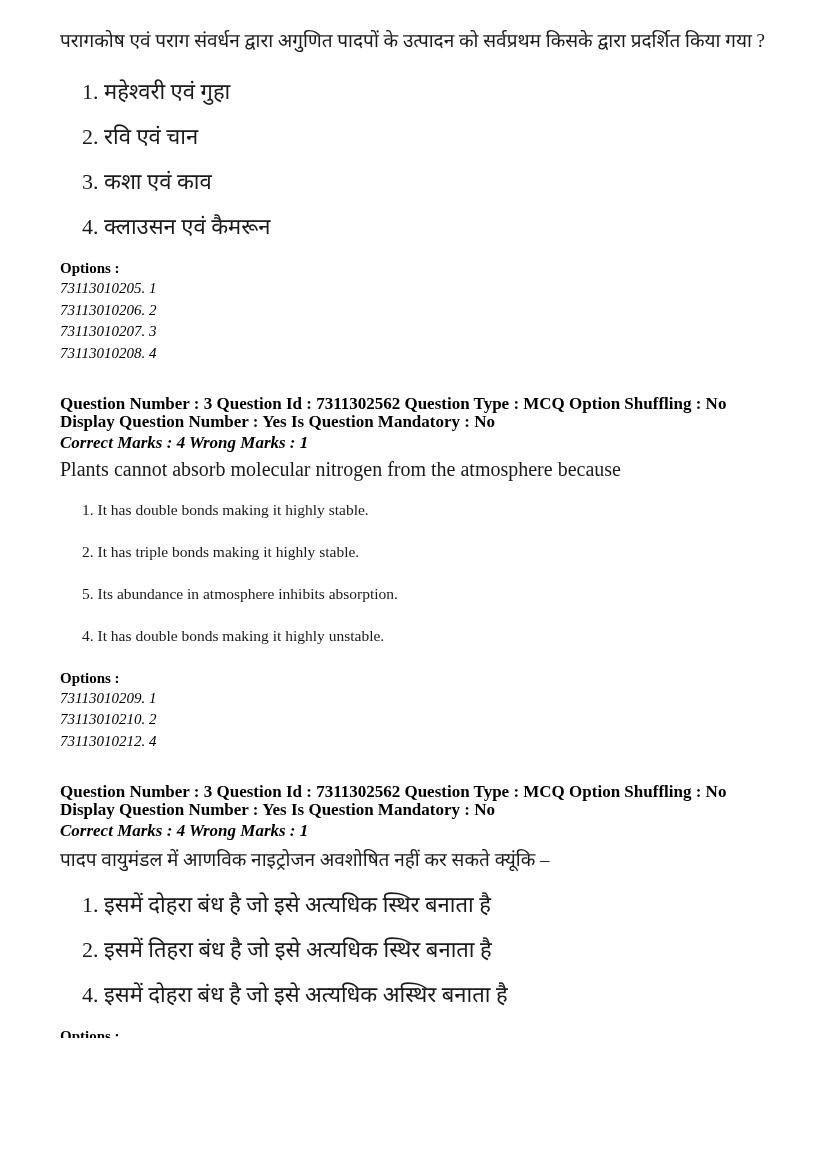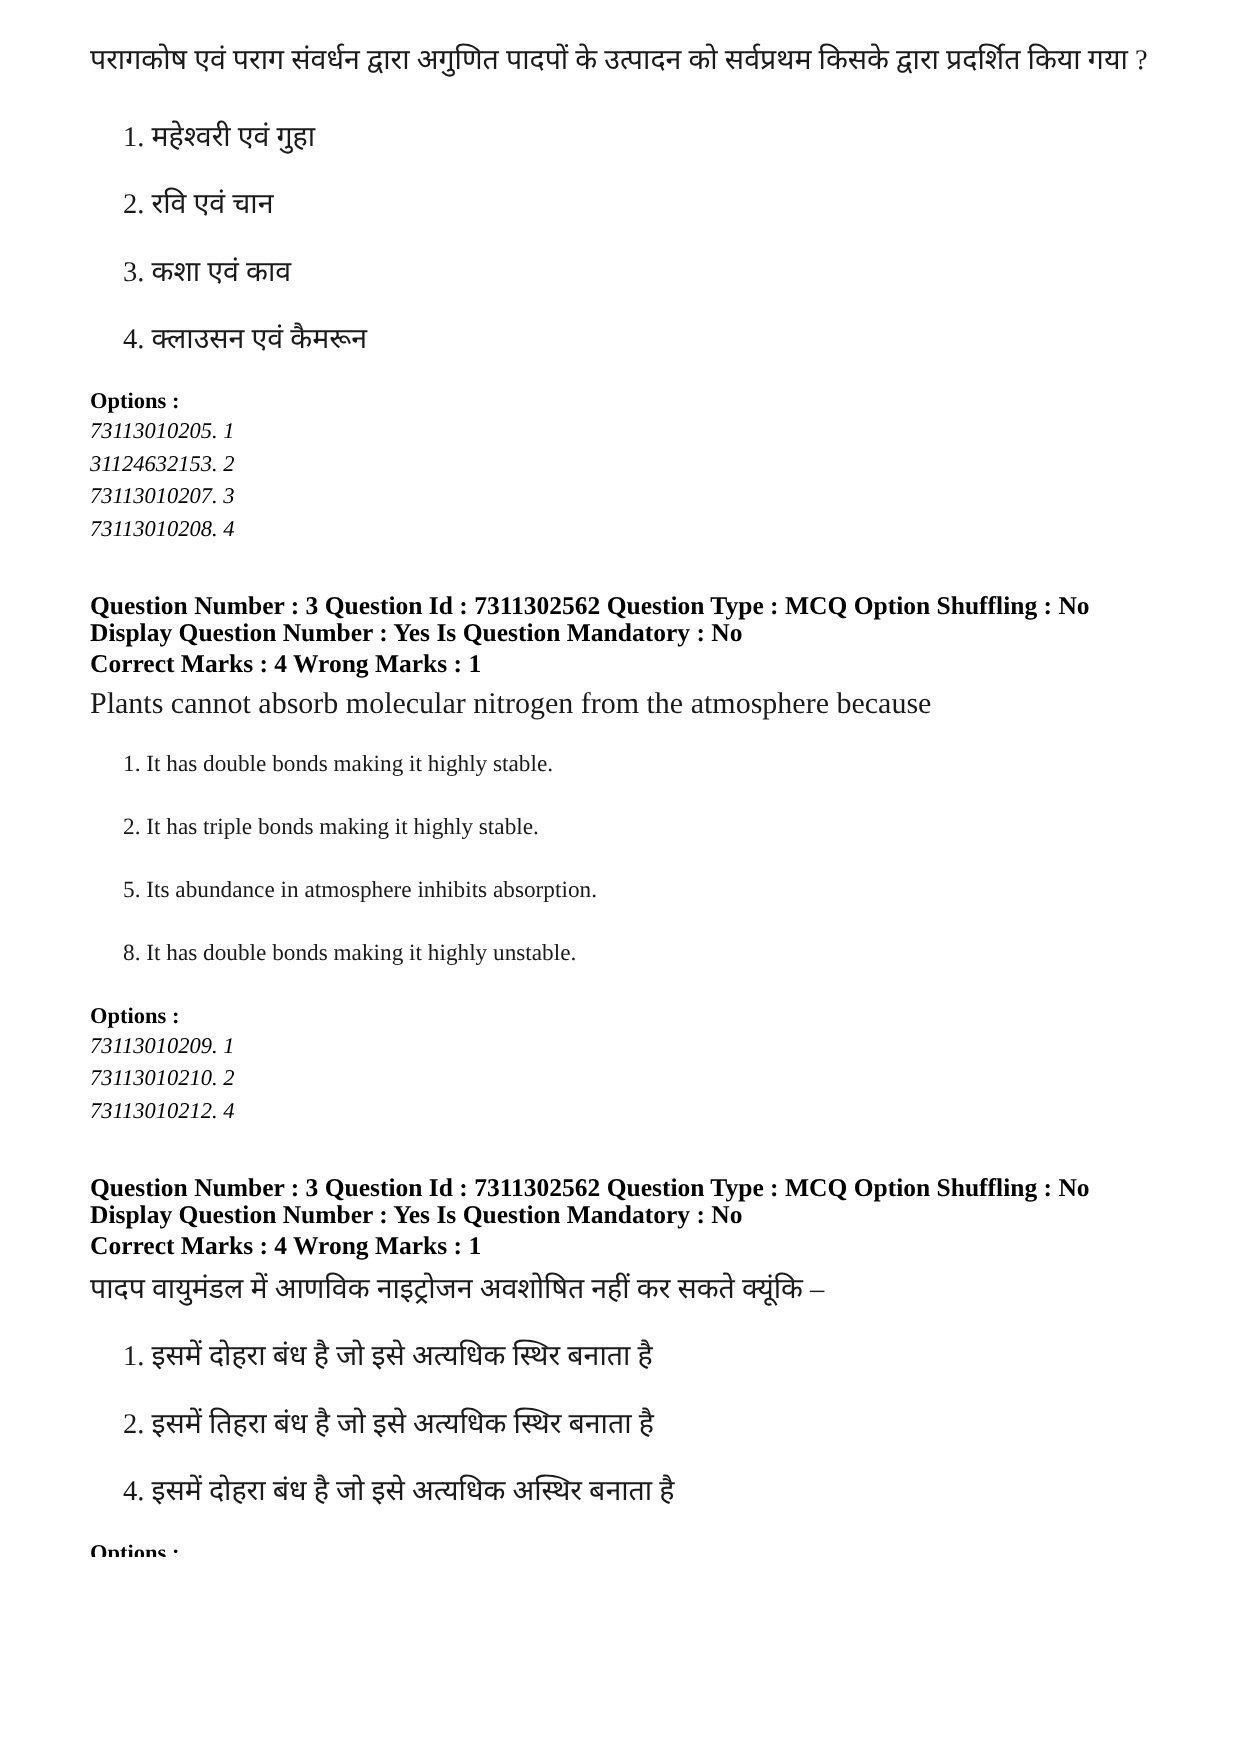--- a/index.html
+++ b/index.html
@@ -30,21 +30,21 @@
   .q-text.en {
     font-size: 20px;
     line-height: 20px;
     margin-bottom: 22px;
   }
   .choice {
     padding-left: 22px;
     color: #1a1a1a;
   }
   .choice.hi {
-    font-size: 19px;
+    font-size: 22px;
     line-height: 26px;
     margin-bottom: 19px;
   }
   .choice.en {
     font-size: 15.5px;
     line-height: 18px;
     margin-bottom: 24px;
   }
   .options-label {
     font-weight: bold;
@@ -62,20 +62,21 @@
     font-weight: bold;
     font-size: 17px;
     line-height: 17.5px;
     color: #000000;
     max-width: 706px;
     margin: 0;
   }
   .meta.marks {
     margin-top: 4px;
     margin-bottom: 7px;
+    font-style: italic;
   }
   .section-gap {
     height: 31px;
   }
   .ids-block {
     margin-bottom: 0;
     font-style: italic;
   }
 </style>
 </head>
@@ -85,36 +86,36 @@
 
   <section>
     <p class="q-text hi">परागकोष एवं पराग संवर्धन द्वारा  अगुणित पादपों के उत्पादन को सर्वप्रथम किसके द्वारा प्रदर्शित किया गया ?</p>
     <div class="choice hi">1. महेश्वरी एवं गुहा</div>
     <div class="choice hi">2. रवि एवं चान</div>
     <div class="choice hi">3. कशा एवं काव</div>
     <div class="choice hi">4. क्लाउसन एवं कैमरून</div>
     <div class="options-label">Options :</div>
     <div class="ids-block">
       <div class="option-id">73113010205. 1</div>
-      <div class="option-id">31124632153. 2</div>
+      <div class="option-id">73113010206. 2</div>
       <div class="option-id">73113010207. 3</div>
       <div class="option-id">73113010208. 4</div>
     </div>
   </section>
 
   <div class="section-gap"></div>
 
   <section>
     <p class="meta">Question Number : 3 Question Id : 7311302562 Question Type : MCQ Option Shuffling : No Display Question Number : Yes Is Question Mandatory : No</p>
     <p class="meta marks">Correct Marks : 4 Wrong Marks : 1</p>
     <p class="q-text en">Plants cannot absorb molecular nitrogen from the atmosphere because</p>
     <div class="choice en">1. It has double bonds making it highly stable.</div>
     <div class="choice en">2. It has triple bonds making it highly stable.</div>
     <div class="choice en">5. Its abundance in atmosphere inhibits absorption.</div>
-    <div class="choice en">8. It has double bonds making it highly unstable.</div>
+    <div class="choice en">4. It has double bonds making it highly unstable.</div>
     <div class="options-label">Options :</div>
     <div class="ids-block">
       <div class="option-id">73113010209. 1</div>
       <div class="option-id">73113010210. 2</div>
       <div class="option-id">73113010212. 4</div>
     </div>
   </section>
 
   <div class="section-gap"></div>
 

